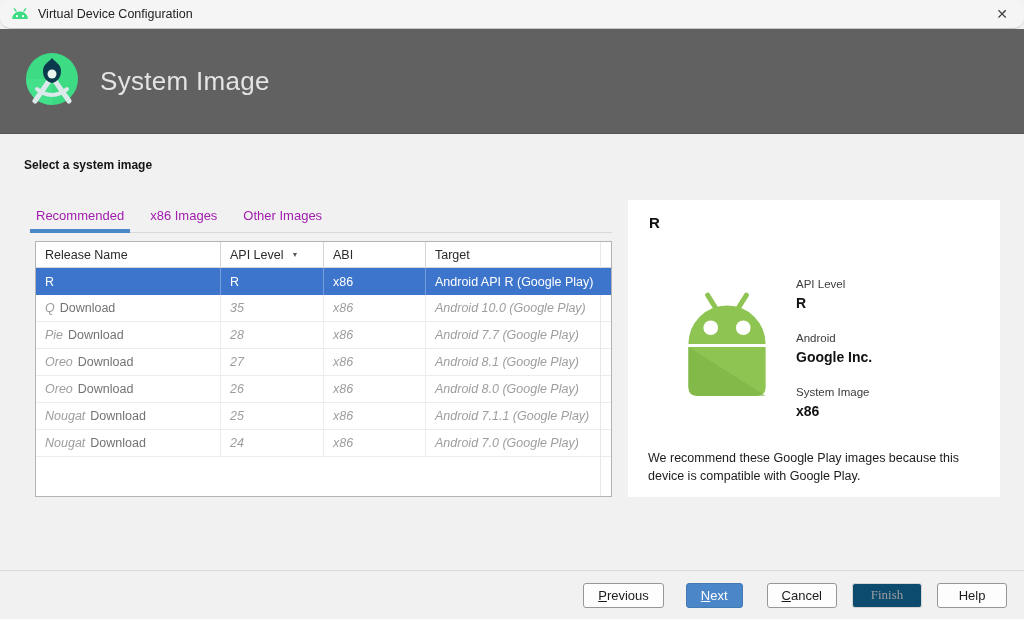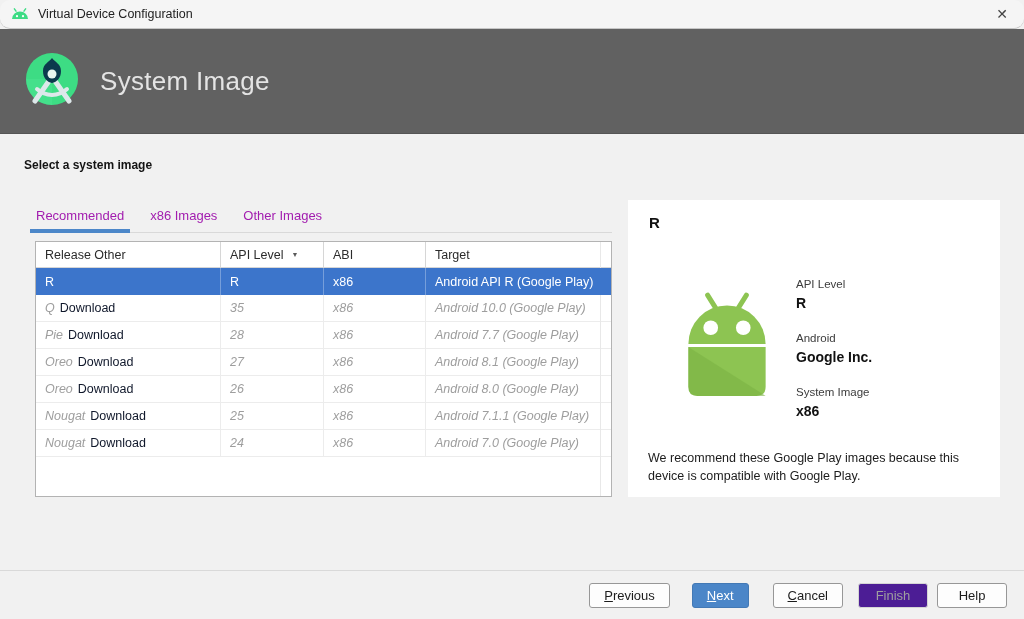--- a/index.html
+++ b/index.html
@@ -69,21 +69,21 @@
   .col-api { width:103px; }
   .col-abi { width:102px; }
   .col-target { flex:1; }
   .trow { display:flex; height:27px; border-bottom:1px solid #ececec; background:#fff; }
   .td {
     display:flex; align-items:center; padding-left:9px; overflow:hidden; white-space:nowrap;
     font-size:12.5px; border-right:1px solid #ececec;
   }
   .td:last-child { border-right:none; }
   .dim { font-style:italic; color:#9e9e9e; }
-  .dl-link { color:#0f172a; margin-left:5px; cursor:pointer; }
+  .dl-link { color:#737373; margin-left:5px; cursor:pointer; }
   .trow.selected { position:relative; z-index:4; background:#3c75cb; border-bottom:none; }
   .trow.selected .td { color:#ffffff; border-right:1px solid rgba(255,255,255,0.3); }
   .trow.selected .td:last-child { border-right:none; }
 
   
   .detail-panel {
     position:absolute; left:628px; top:66px; width:372px; height:297px; background:#ffffff;
   }
   .detail-title { position:absolute; left:21px; top:14px; font-size:15px; font-weight:bold; color:#111; }
   .robot { position:absolute; left:38px; top:80px; }
@@ -105,21 +105,21 @@
   .btn {
     height:25px; min-width:70px; padding:0 14px;
     background:#fdfdfd; border:1px solid #979797; border-radius:3px;
     font-family:"Liberation Sans", sans-serif; font-size:13px; color:#1c1c1c;
     display:inline-flex; align-items:center; justify-content:center; cursor:default;
   }
   .btn .u { text-decoration:underline; }
   .btn-previous { margin-right:22px; }
   .btn-next { margin-right:24px; min-width:56px; background:#4b86c8; border-color:#4379b5; color:#fff; }
   .btn-cancel { margin-right:15px; }
-  .btn-finish { margin-right:9px; background:#4c1d95; border-color:#d5d5d5; color:#9f9f9f; }
+  .btn-finish { margin-right:15px; background:#0c4a6e; border-color:#d5d5d5; color:#9f9f9f;font-family:Liberation Serif, serif; }
 </style>
 </head>
 <body>
 
 <div class="window">
 
   <div class="titlebar">
     <span class="app-icon">
       <svg viewBox="0 0 20 12" width="20" height="12">
         <path d="M2 11 A8 7.5 0 0 1 18 11 Z" fill="#3ddc84"></path>
@@ -162,21 +162,21 @@
       <div class="tab">
         <span>Other Images</span>
       </div>
     </div>
 
     <div class="sys-table">
       <div class="vline"></div>
 
       <div class="thead">
         <div class="th col-release">
-          <span>Release Other</span>
+          <span>Release Name</span>
         </div>
         <div class="th col-api">
           <span>API Level</span>
           <span class="sort-icon">▼</span>
         </div>
         <div class="th col-abi">
           <span>ABI</span>
         </div>
         <div class="th col-target">
           <span>Target</span>

